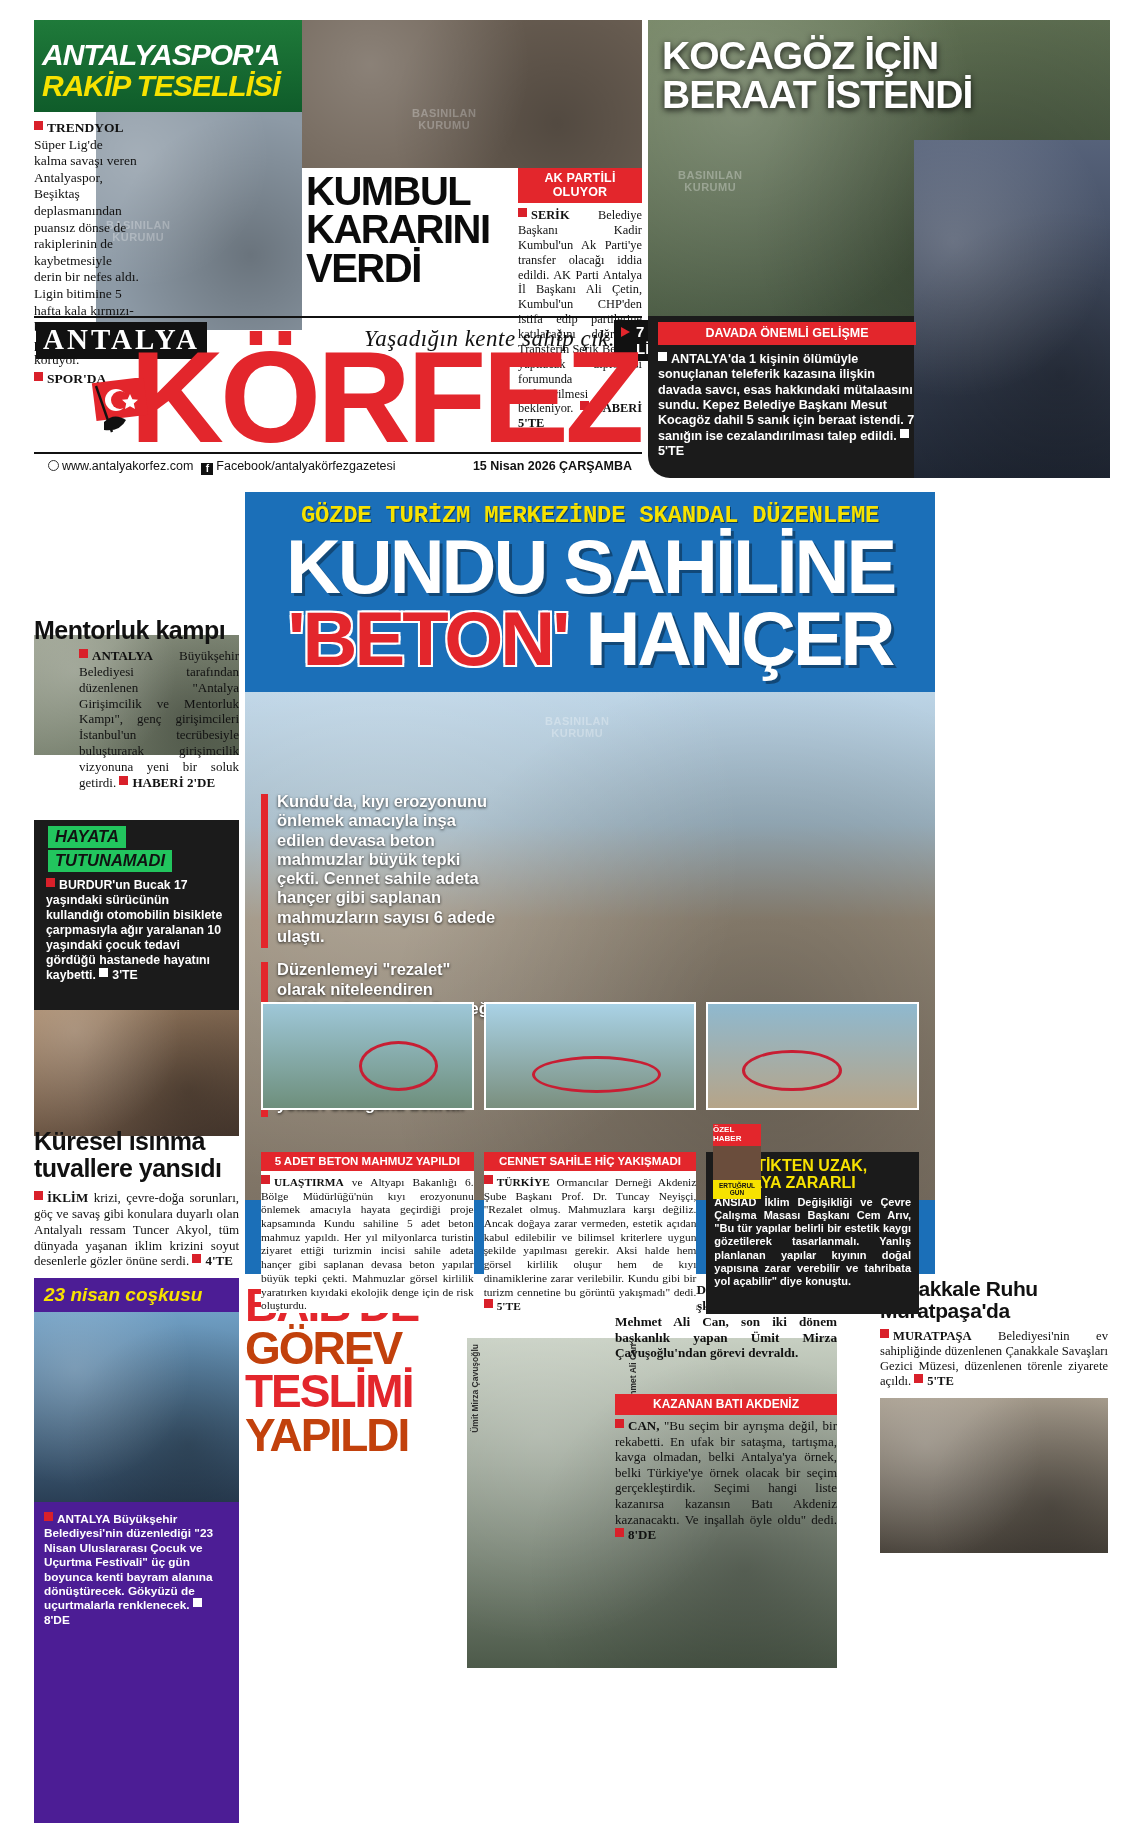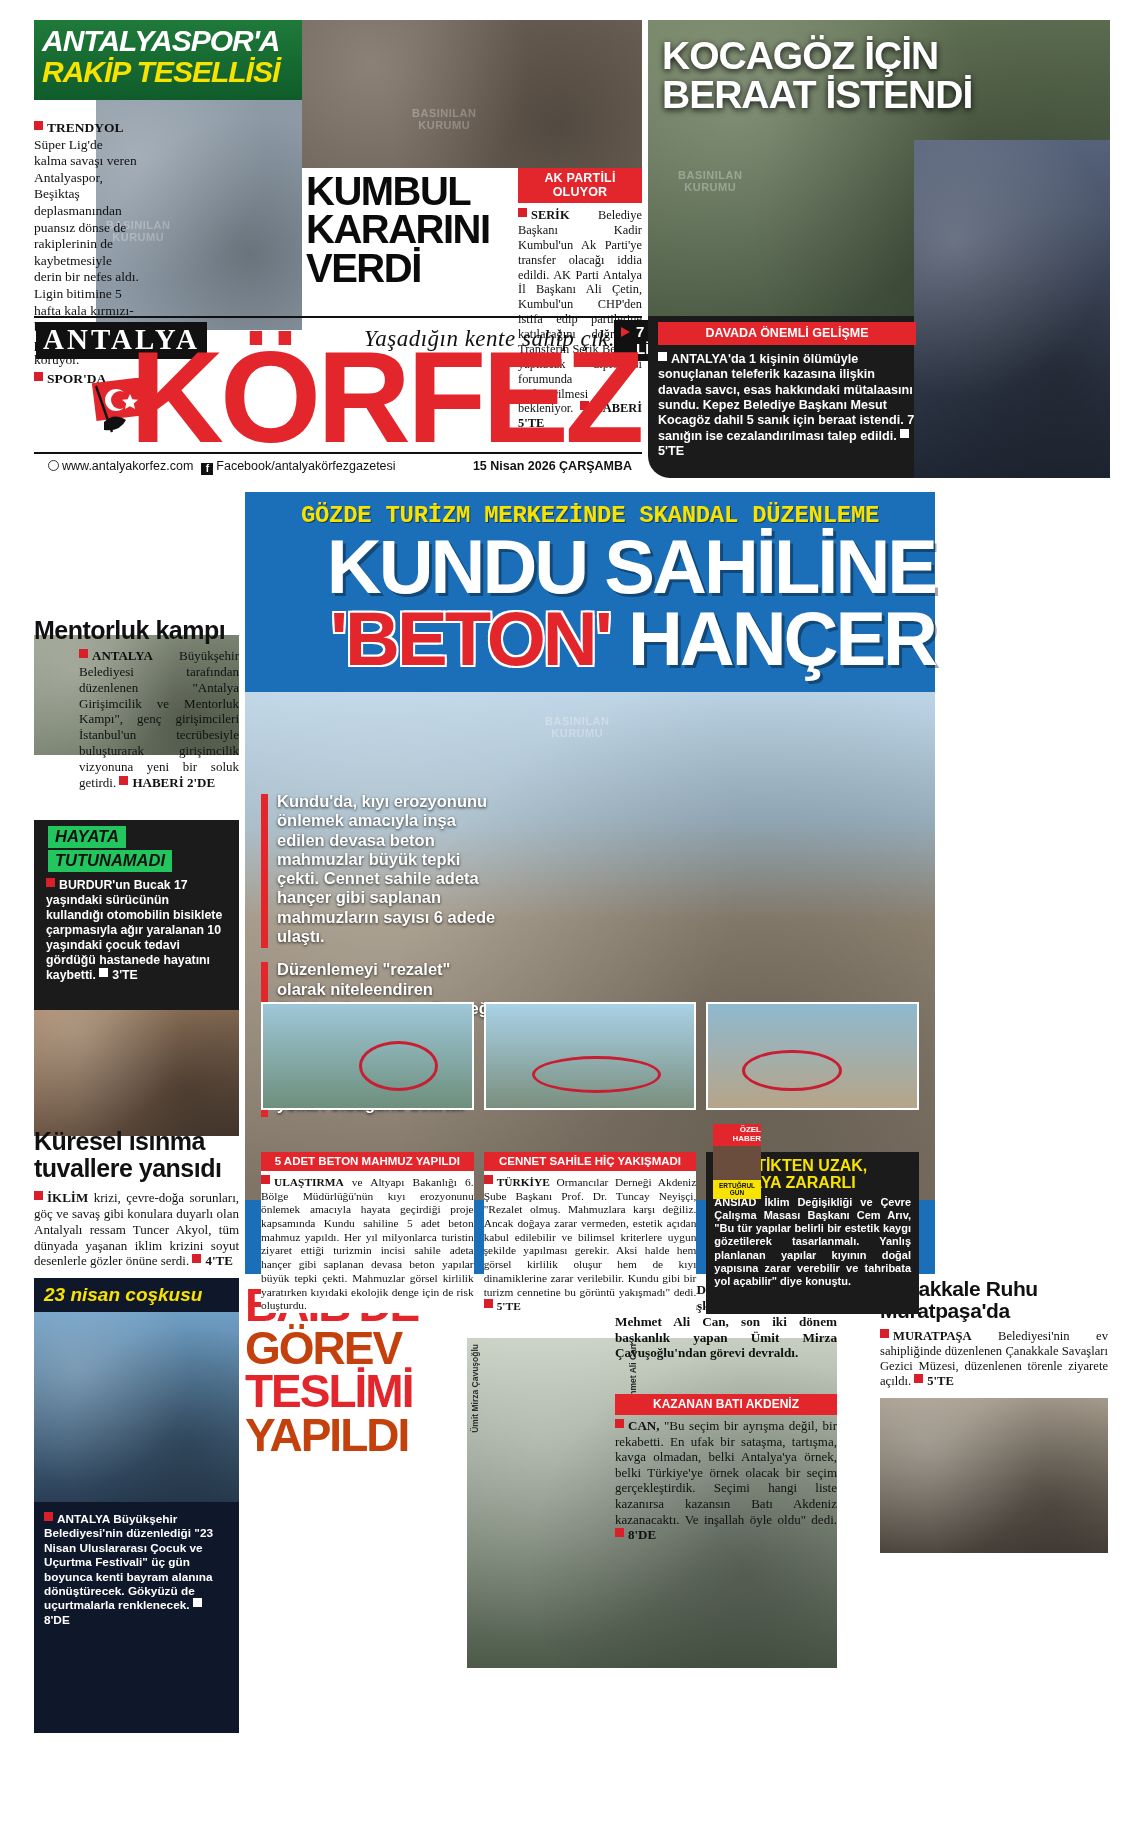--- a/index.html
+++ b/index.html
@@ -23,23 +23,23 @@
       radial-gradient(circle at 20% 30%, rgba(255,255,255,.20), transparent 55%),
       radial-gradient(circle at 75% 70%, rgba(0,0,0,.25), transparent 60%);
   }
   .wm { position:absolute; color:rgba(255,255,255,.30); font-weight:bold;
         font-size:11px; letter-spacing:.5px; line-height:1.05; text-align:center;
         pointer-events:none; }
 
   
   #antalyaspor-block { left:34px; top:20px; width:268px; height:290px; }
   .asp-head {
-    width:100%; height:80px;
+    width:100%; height:92px;
     background: linear-gradient(180deg,#1f7a3a 0%, #0f5c2a 100%);
-    padding:6px 8px 0 8px;
+    padding:20px 8px 0 8px;
   }
   .asp-l1 { font-size:30px; font-weight:800; color:#fff; letter-spacing:-1px;
             font-style:italic; line-height:1.02; }
   .asp-l2 { font-size:30px; font-weight:800; color:#f7e200; letter-spacing:-1px;
             font-style:italic; line-height:1.02; }
   .asp-body { font-family:"Liberation Serif", serif; font-size:13.5px;
               line-height:1.23; width:105px; padding-top:6px; color:#111; }
   .asp-body b { font-weight:bold; }
 
   
@@ -111,35 +111,35 @@
   #kuresel-title { left:34px; top:1128px; width:205px; font-size:25px; font-weight:700;
                    color:#111; line-height:1.06; letter-spacing:-.5px; }
   #kuresel-body { left:34px; top:1190px; width:205px; font-family:"Liberation Serif",serif;
                   font-size:13px; line-height:1.22; color:#111; text-align:justify; }
 
   
   #main-story { left:245px; top:492px; width:690px; height:782px; background:#1b6fb8; }
   #kicker { position:absolute; left:0; top:10px; width:690px; text-align:center;
             font-size:24px; font-weight:800; color:#f7e200; letter-spacing:-.3px;
             text-shadow:1px 1px 0 #0a3d66;font-family:Liberation Mono, monospace; }
-  #main-head { position:absolute; left:0; top:40px; width:690px; text-align:right; z-index:6; }
+  #main-head { position:absolute; left:0; top:40px; width:690px; text-align:center; z-index:6; }
   .mh-l1 { font-size:76px; font-weight:800; color:#fff; line-height:.93; letter-spacing:-3px;
            text-shadow:3px 3px 0 rgba(0,0,0,.35); }
   .mh-l2 { font-size:76px; font-weight:800; line-height:.96; letter-spacing:-3px; }
   .mh-red { color:#e3262c; text-shadow:2px 2px 0 #fff, -2px -2px 0 #fff, 2px -2px 0 #fff, -2px 2px 0 #fff; }
   .mh-wht { color:#fff; text-shadow:3px 3px 0 rgba(0,0,0,.35); }
   #main-photo { position:absolute; left:0; top:200px; width:690px; height:508px; background:#9a9287; }
   #main-lead { position:absolute; left:16px; top:300px; width:235px; z-index:7; }
   .lead-p { position:relative; padding-left:16px; color:#fff; font-size:16.5px;
             font-weight:800; line-height:1.17; text-shadow:0 1px 3px rgba(0,0,0,.8);
             margin-bottom:14px; }
   .lead-p::before { content:""; position:absolute; left:0; top:2px; width:7px; height:100%;
                     background:#e3262c; }
   #ozel-haber { position:absolute; left:468px; top:632px; width:48px; z-index:8; }
-  .oz-top { background:#e3262c; color:#fff; font-size:8px; font-weight:800; text-align:right;
+  .oz-top { background:#e3262c; color:#fff; font-size:8px; font-weight:800; text-align:left;
             padding:2px 0; line-height:1.1; }
   .oz-img { height:34px; background:#6a4d3c; }
   .oz-bot { background:#f7e200; color:#111; font-size:6.5px; font-weight:800; text-align:center;
             padding:2px 0; line-height:1.15; }
 
   #thumbs { position:absolute; left:16px; top:510px; width:658px; height:108px; z-index:7;
             display:flex; gap:10px; }
   .thumb { flex:1; background:#7fa6bd; position:relative; border:2px solid #fff; }
   .ellipse { position:absolute; border:3px solid #c81e33; border-radius:50%; }
 
@@ -150,21 +150,21 @@
              text-align:center; padding:3px 0 4px 0; }
   .cap-body { font-family:"Liberation Serif",serif; font-size:11.4px; line-height:1.2;
               color:#111; padding-top:4px; text-align:justify; background:#fff; }
   .cap-col.dark { background:#1b1b1b; padding:0; }
   .cap-col.dark .dk-t { color:#f7e200; font-size:16px; font-weight:800; line-height:1.06;
                         padding:6px 8px 2px 8px; }
   .cap-col.dark .dk-b { color:#fff; font-size:11px; font-weight:600; line-height:1.2;
                         padding:2px 8px 6px 8px; text-align:justify; }
 
   
-  #nisan-box { left:34px; top:1278px; width:205px; height:455px; background:#0f172a; }
+  #nisan-box { left:34px; top:1278px; width:205px; height:545px; background:#4c1d95; }
   #nisan-title { position:absolute; left:10px; top:6px; color:#f7e200; font-size:19px;
                  font-weight:800; font-style:italic; }
   #nisan-photo { position:absolute; left:0; top:34px; width:205px; height:190px; background:#4a6a86; }
   #nisan-body { position:absolute; left:10px; top:234px; width:185px; color:#fff;
                 font-size:11.8px; font-weight:700; line-height:1.22; }
 
   #baib { left:245px; top:1278px; width:630px; height:545px; background:#fff; }
   #baib-head { position:absolute; left:0; top:6px; width:218px; }
   .baib-l { font-size:46px; font-weight:800; line-height:.94; letter-spacing:-2px; }
   .baib-red { color:#e3262c; }

